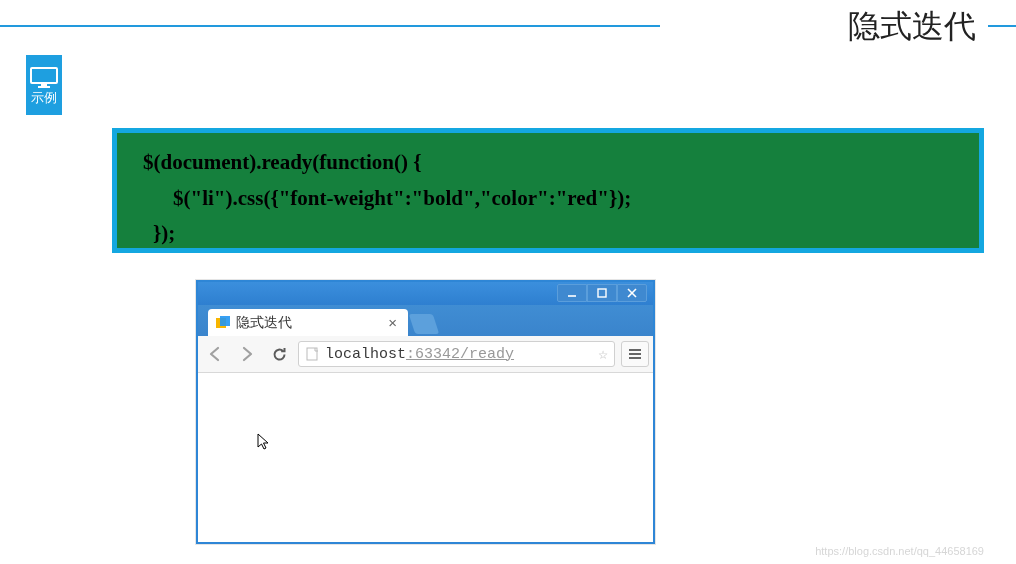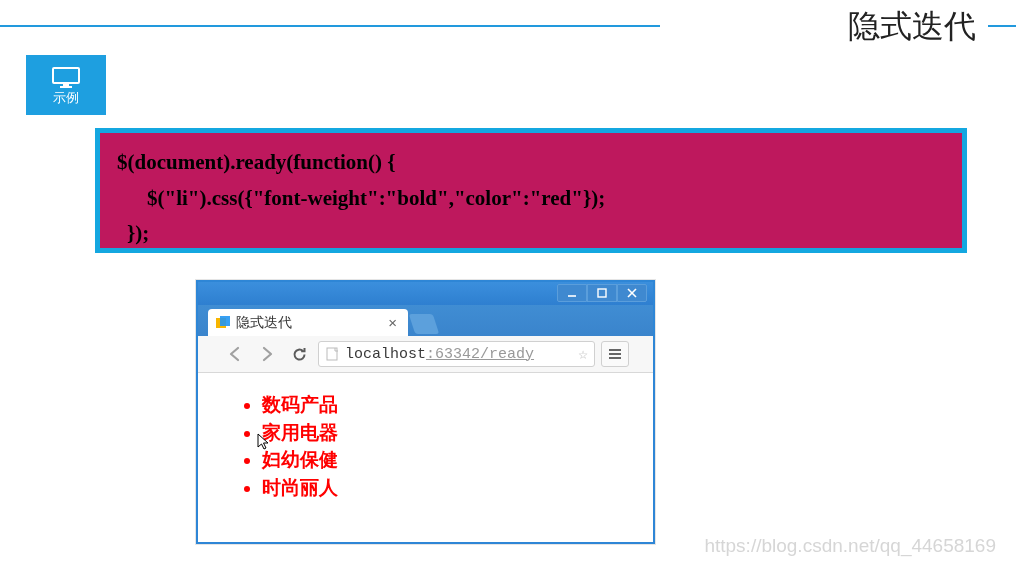--- a/index.html
+++ b/index.html
@@ -32,44 +32,44 @@
       top: 25px;
       right: 0;
       width: 28px;
       height: 2px;
       background: #2299dd;
     }
     .example-badge {
       position: absolute;
       top: 55px;
       left: 26px;
-      width: 80px;
+      width: 36px;
       height: 60px;
       background: #1e9fe0;
       display: flex;
       flex-direction: column;
       align-items: center;
       justify-content: center;
       gap: 2px;
     }
     .example-badge svg { display: block; }
     .example-badge .label {
       color: #fff;
       font-size: 13px;
       line-height: 1;
     }
     .code-box {
       position: absolute;
       top: 128px;
-      left: 95px;
+      left: 112px;
       width: 872px;
       height: 125px;
       border: 5px solid #14a7e0;
-      background: #be185d;
-      padding: 12px 17px;
+      background: #15803d;
+      padding: 12px 26px;
       font-family: Georgia, "Times New Roman", serif;
       font-size: 21px;
       font-weight: bold;
       color: #000;
       line-height: 1.7;
     }
     .code-box .indent1 { margin-left: 30px; }
     .code-box .indent0b { margin-left: 10px; }
 
     .browser {
@@ -150,21 +150,21 @@
       border-radius: 3px;
       transform: skewX(18deg);
     }
 
     .addrbar {
       height: 37px;
       background: #f7f7f7;
       border-bottom: 1px solid #d8d8d8;
       display: flex;
       align-items: center;
-      padding: 0 24px;
+      padding: 0 4px;
       gap: 6px;
     }
     .nav-btn {
       width: 26px;
       height: 26px;
       display: flex;
       align-items: center;
       justify-content: center;
       color: #a0a0a0;
       border-radius: 3px;
@@ -213,23 +213,23 @@
       font-size: 19px;
       line-height: 1.45;
     }
     .cursor-arrow {
       position: absolute;
       pointer-events: none;
     }
     .watermark {
       position: absolute;
       bottom: 7px;
-      right: 20px;
+      right: 32px;
       color: #d6d6d6;
-      font-size: 19px;
+      font-size: 11px;
       font-family: Arial, sans-serif;
     }
   </style>
 </head>
 <body>
 
 <div class="top-line"></div>
 <div class="section-title">隐式迭代</div>
 <div class="right-line"></div>
 
@@ -311,27 +311,19 @@
     </div>
     <div class="menu-btn">
       <svg width="14" height="12" viewBox="0 0 14 12">
         <line x1="1" y1="2" x2="13" y2="2" stroke="#666" stroke-width="2"></line>
         <line x1="1" y1="6" x2="13" y2="6" stroke="#666" stroke-width="2"></line>
         <line x1="1" y1="10" x2="13" y2="10" stroke="#666" stroke-width="2"></line>
       </svg>
     </div>
   </div>
 
-  <div class="page-content">
-    <ul>
-      <li>数码产品</li>
-      <li>家用电器</li>
-      <li>妇幼保健</li>
-      <li>时尚丽人</li>
-    </ul>
-  </div>
 
   <svg class="cursor-arrow" style="left:59px;top:151px" width="14" height="18" viewBox="0 0 14 18">
     <path d="M1 1 L1 14 L4.5 11 L7 16 L9 15 L6.5 10 L11 10 Z" fill="#fff" stroke="#000" stroke-width="1"></path>
   </svg>
 </div>
 
 <div class="watermark">https://blog.csdn.net/qq_44658169</div>
 
 </body></html>

